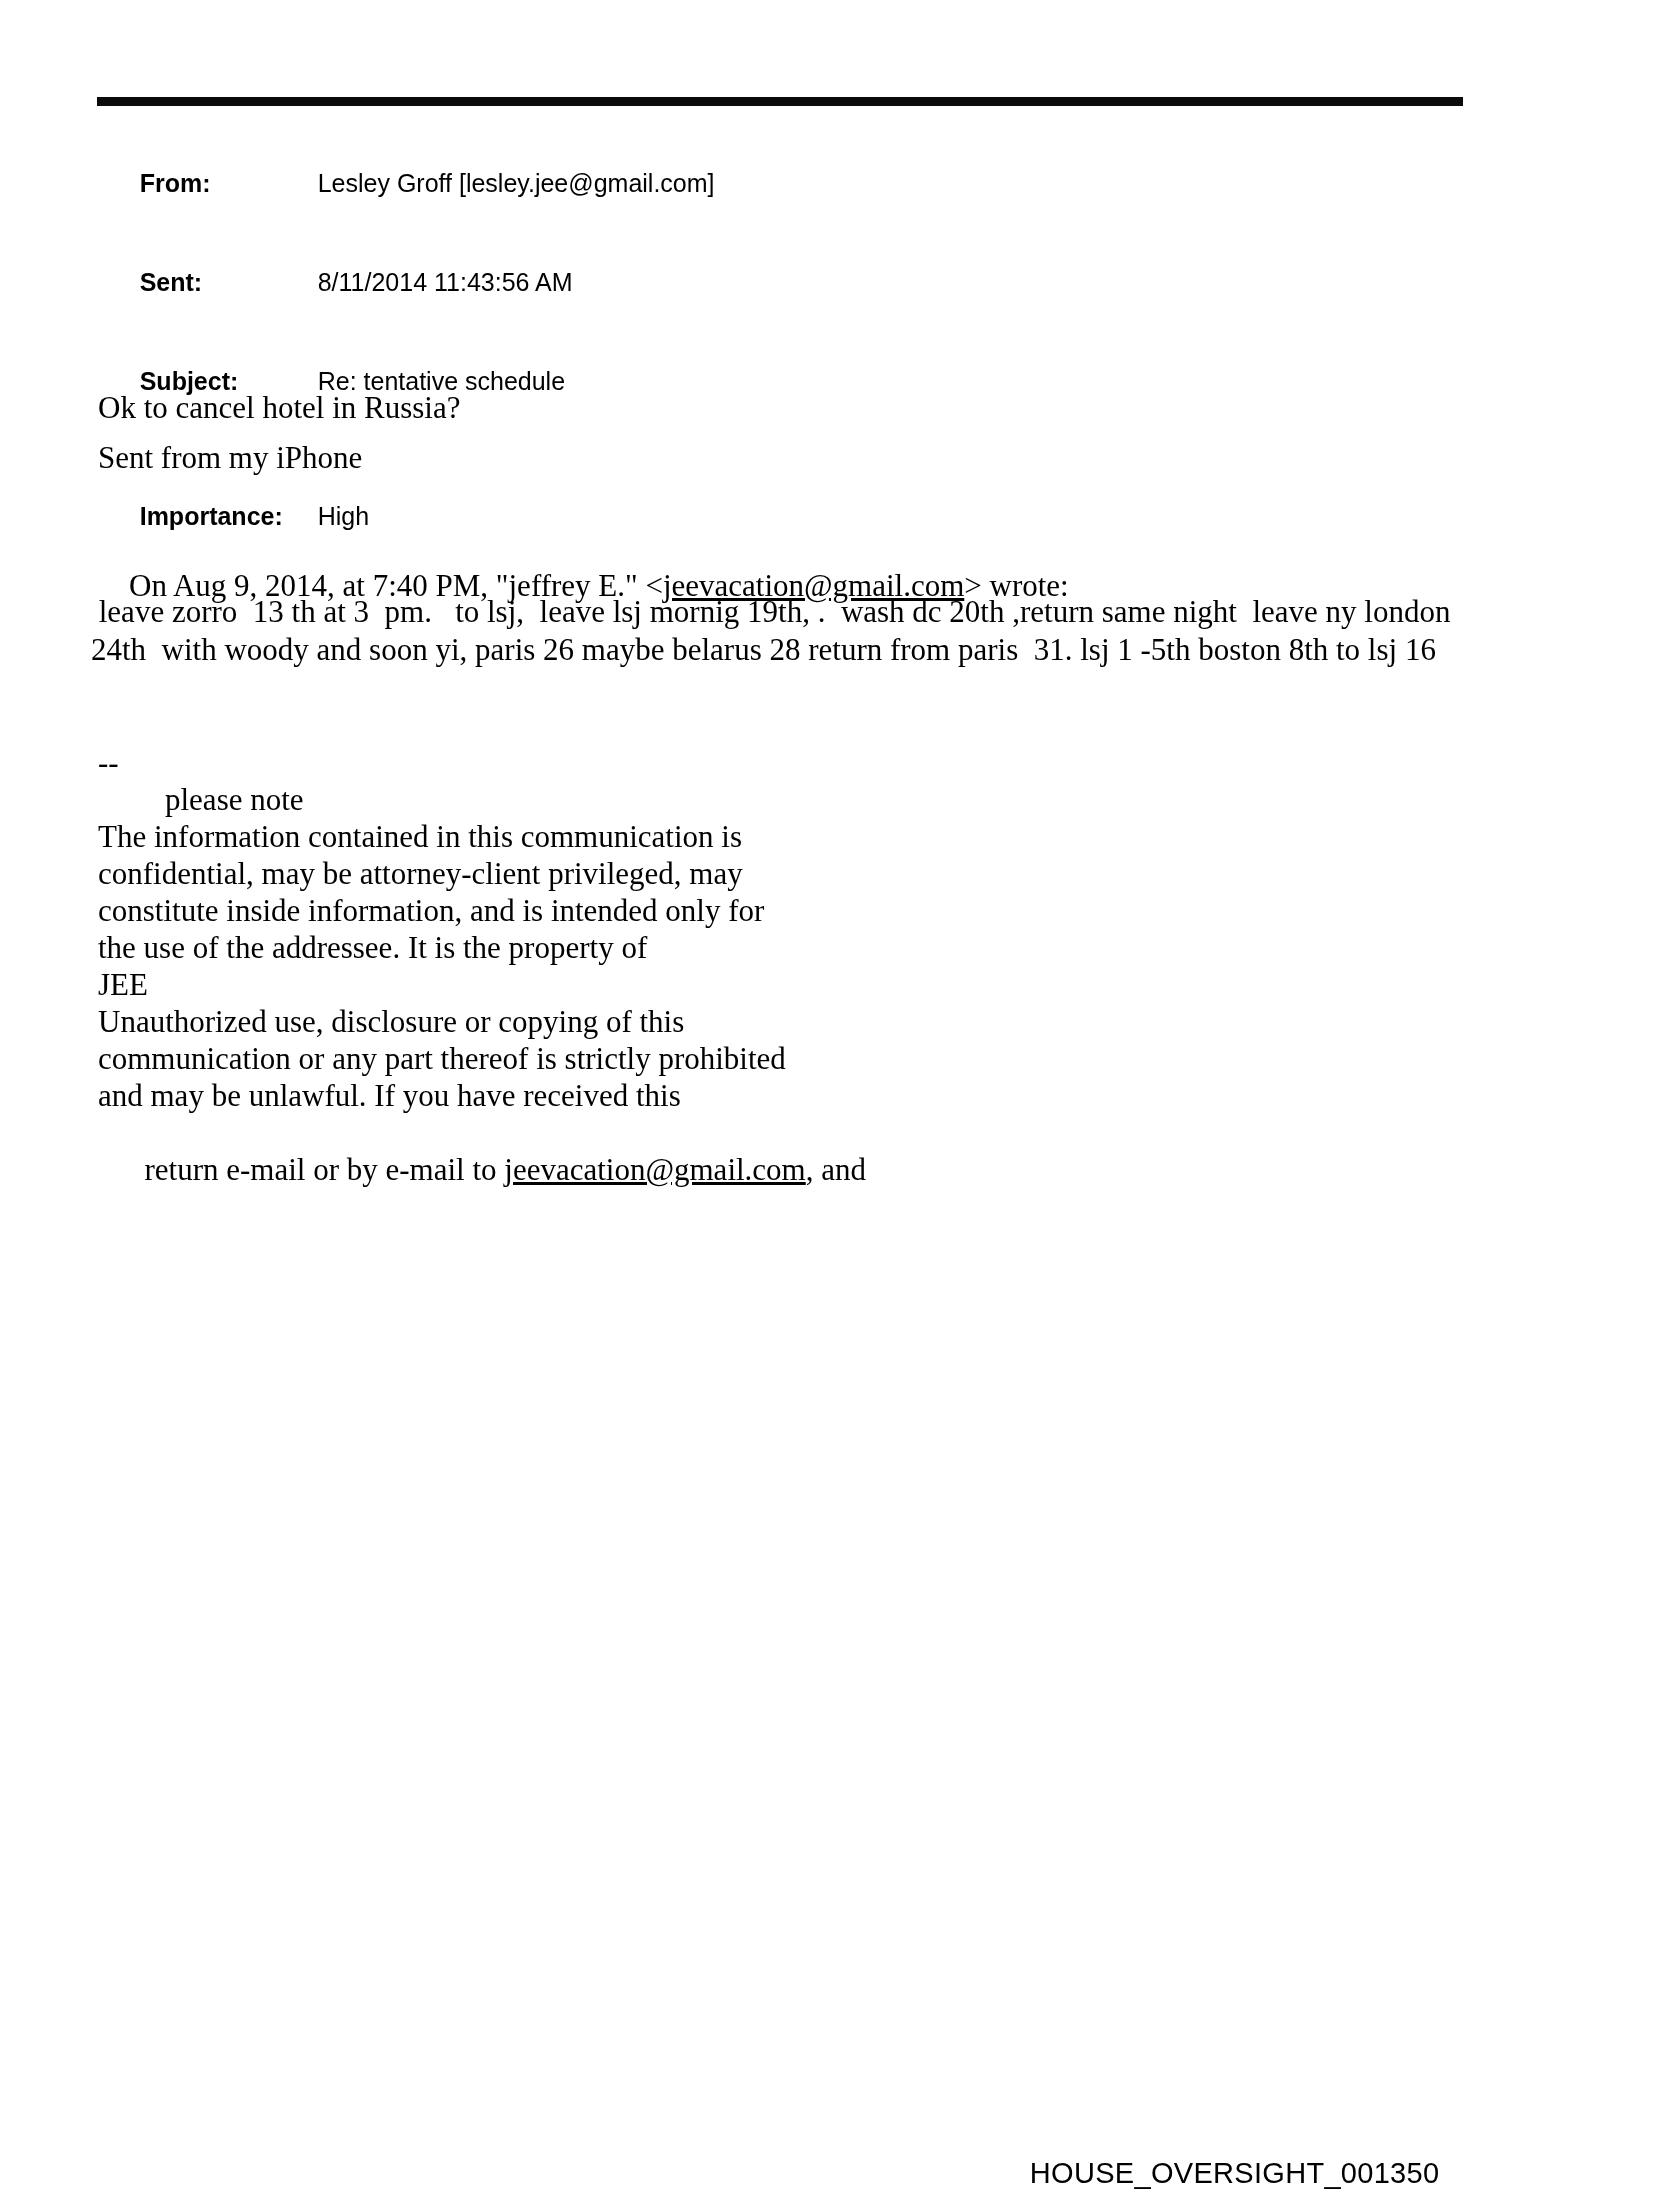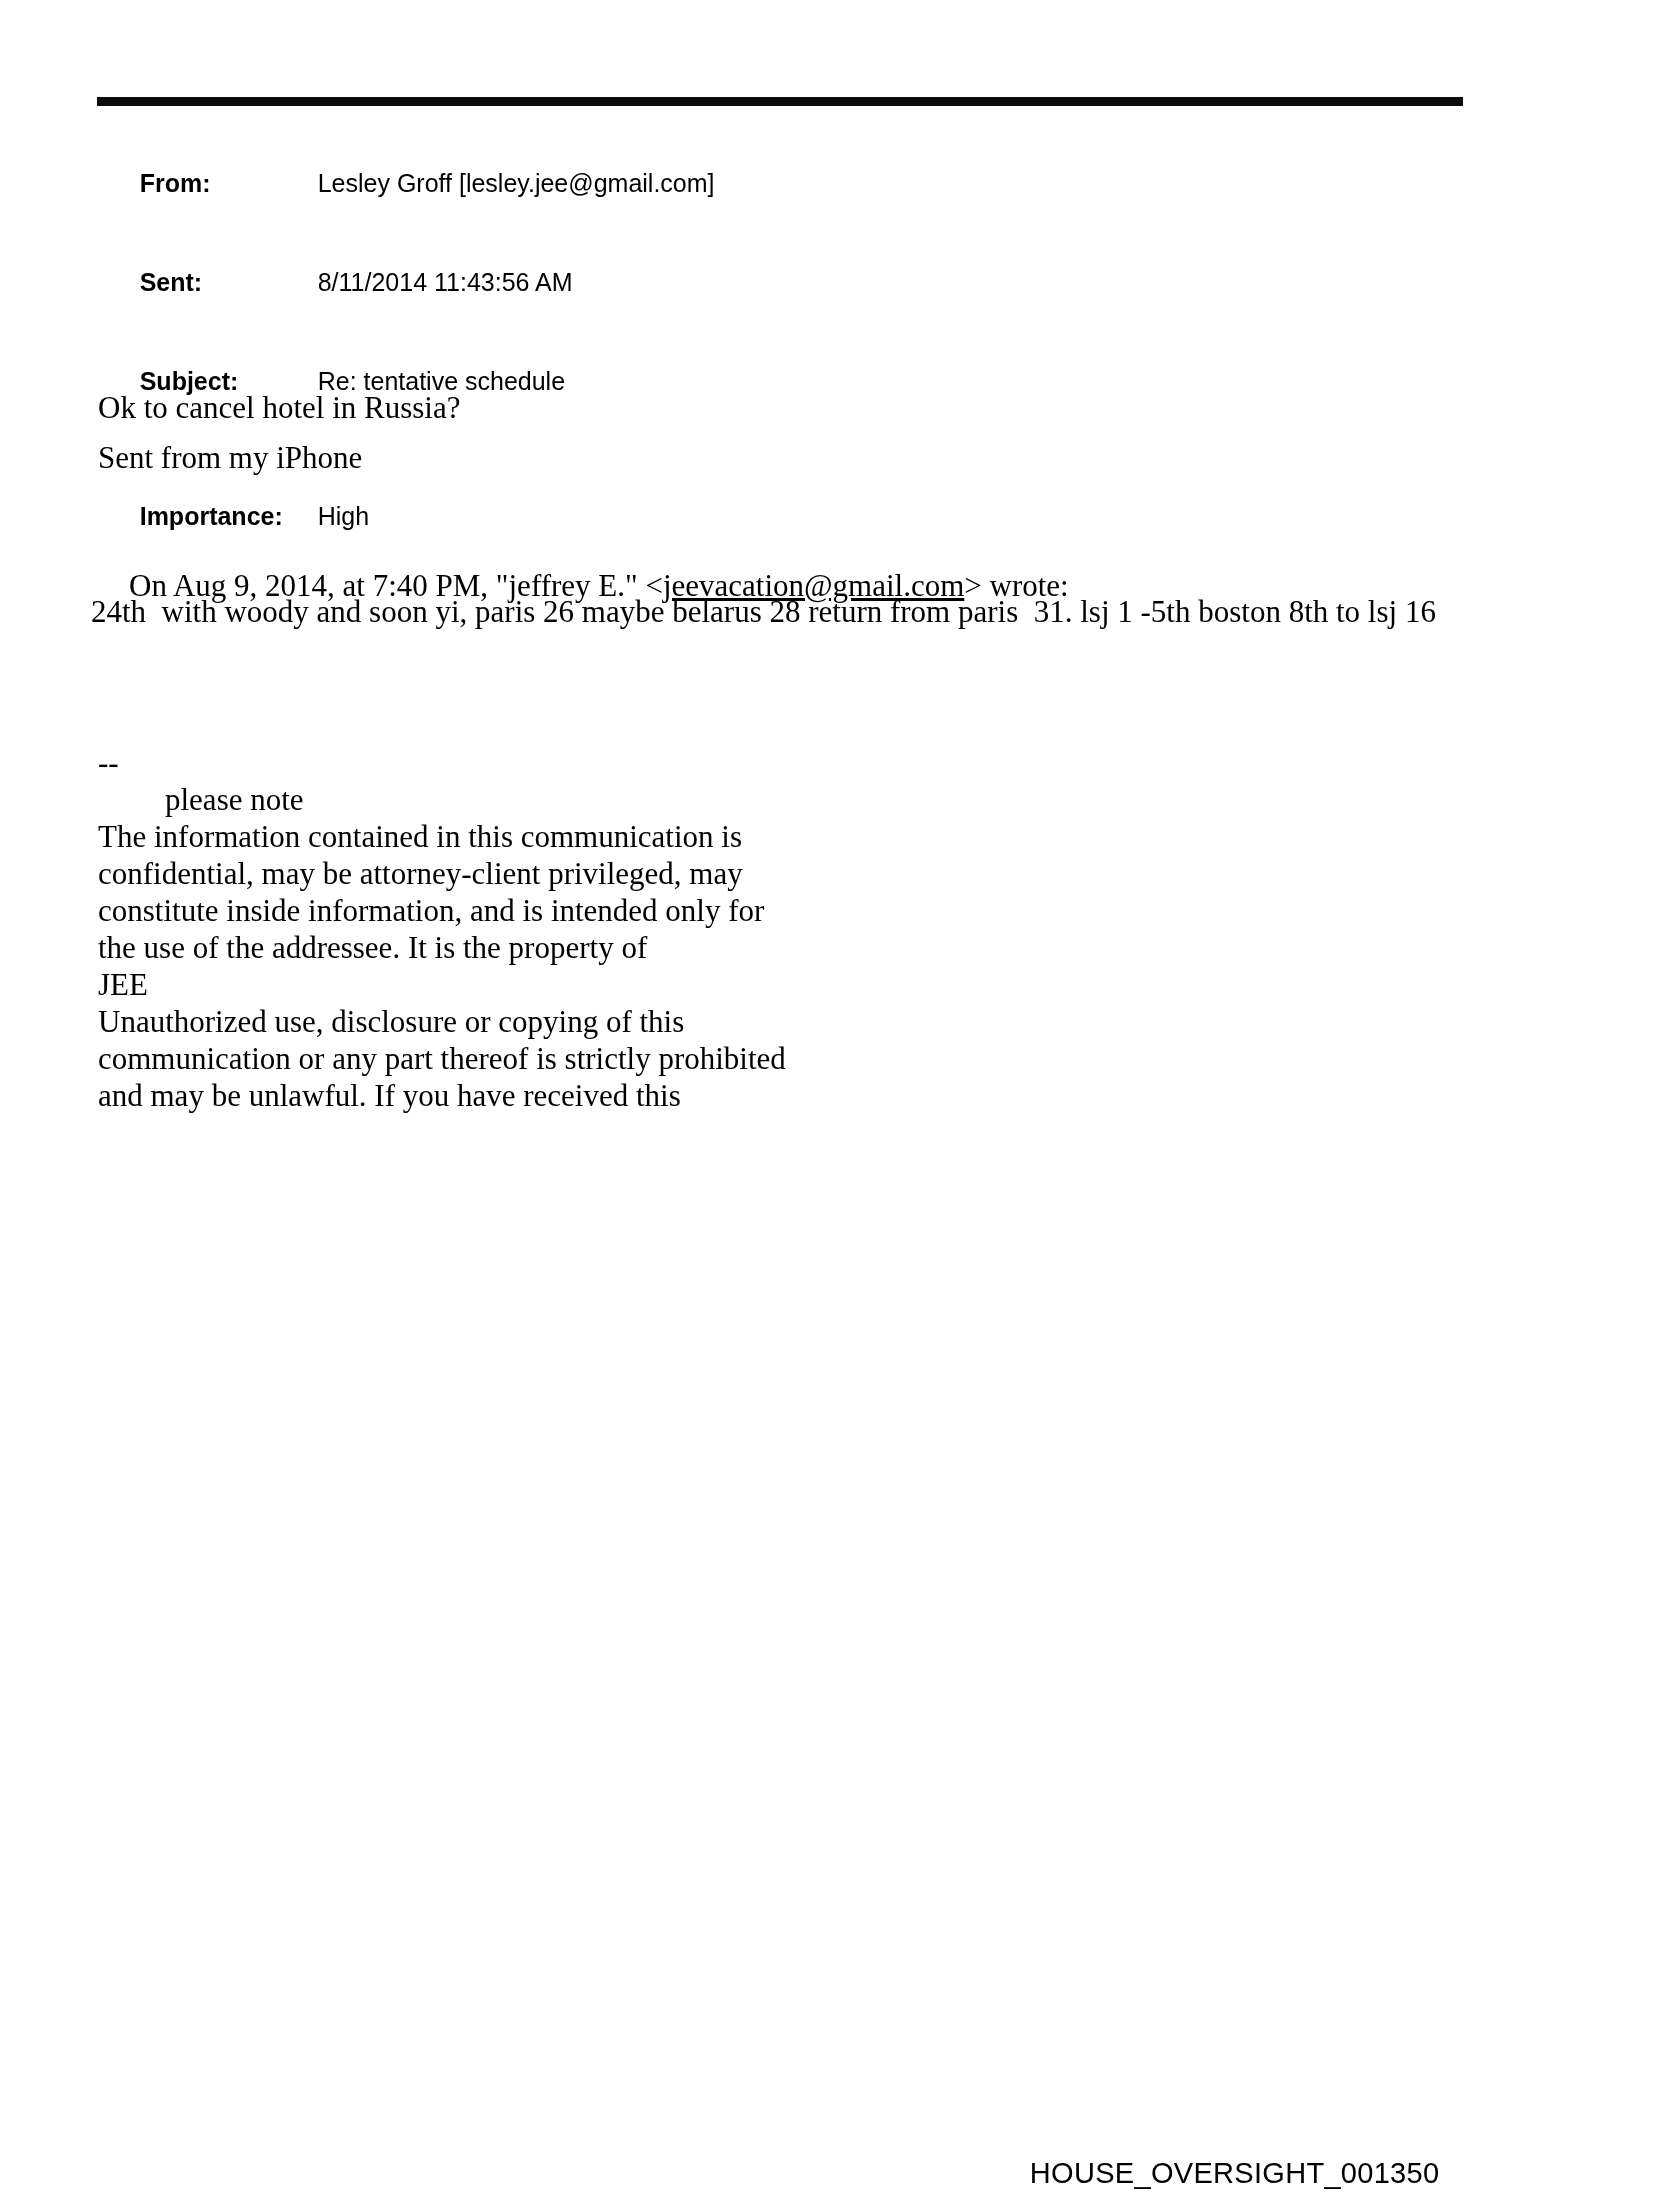--- a/index.html
+++ b/index.html
@@ -98,34 +98,38 @@
 
   <div class="serif abs line-question">Ok to cancel hotel in Russia?</div>
 
   <div class="serif abs line-iphone">Sent from my iPhone</div>
 
   <div class="serif abs line-quote">
     <span>On Aug 9, 2014, at 7:40 PM, "jeffrey E." &lt;</span><span class="u">jeevacation@gmail.com</span><span>&gt; wrote:</span>
   </div>
 
   <div class="serif abs schedule">
+    <div class="line"> leave zorro  13 th at 3  pm.   to lsj,  leave lsj mornig 19th, .  wash dc 20th ,return same night  leave ny london</div>
     <div class="line">24th  with woody and soon yi, paris 26 maybe belarus 28 return from paris  31. lsj 1 -5th boston 8th to lsj 16</div>
   </div>
 
   <div class="serif abs sig">
     <div class="line">--</div>
     <div class="line indent">please note</div>
     <div>
         <div class="line">The information contained in this communication is</div>
         <div class="line">confidential, may be attorney-client privileged, may</div>
         <div class="line">constitute inside information, and is intended only for</div>
         <div class="line">the use of the addressee. It is the property of</div>
         <div class="line">JEE</div>
         <div class="line">Unauthorized use, disclosure or copying of this</div>
         <div class="line">communication or any part thereof is strictly prohibited</div>
         <div class="line">and may be unlawful. If you have received this</div>
       </div>
+    <div class="line">
+      <span>return e-mail or by e-mail to </span><span class="u">jeevacation@gmail.com</span><span>, and</span>
+    </div>
   </div>
 
   <div class="bates">HOUSE_OVERSIGHT_001350</div>
 
 </div>
 
 
 </body></html>

